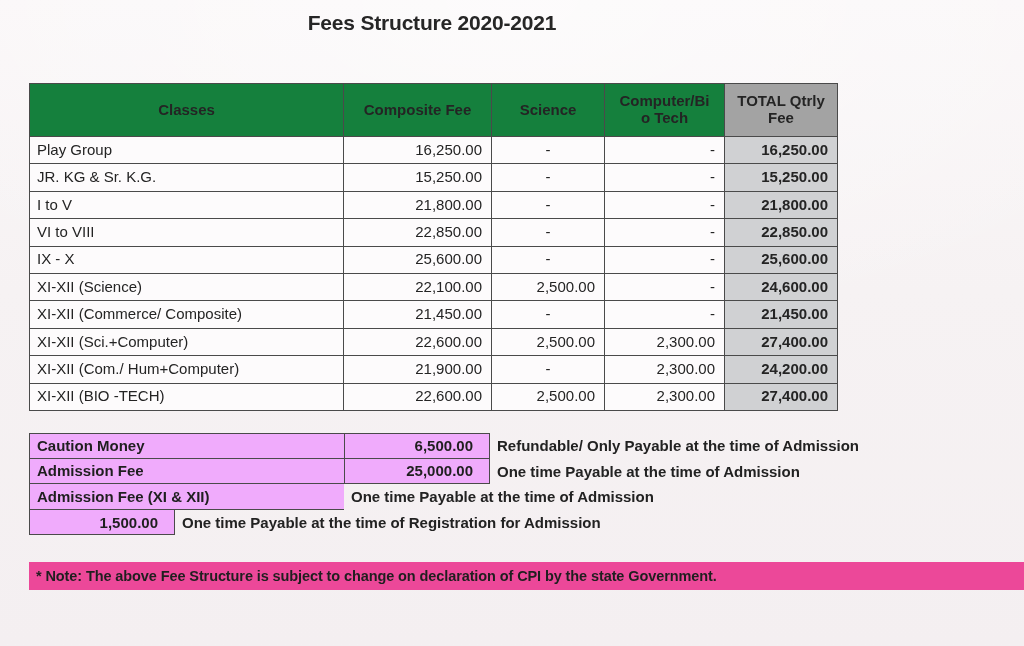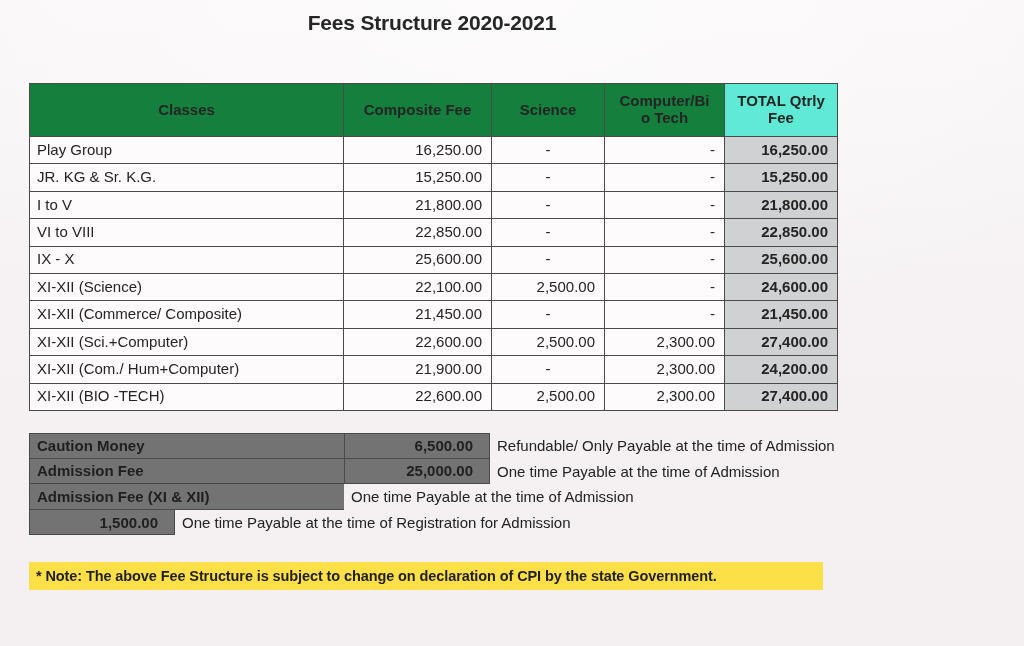--- a/index.html
+++ b/index.html
@@ -59,21 +59,21 @@
   .fee-table thead th {
     background: #15803d;
     font-weight: bold;
     text-align: center;
     height: 52px;
     vertical-align: middle;
     font-size: 15px;
     padding: 0 3px;
   }
   .fee-table thead th.col-total {
-    background: #5eead4;
+    background: #a3a3a3;
     margin-left: 12px;
   }
   .col-classes  { width: 314px; }
   .col-comp     { width: 148px; }
   .col-sci      { width: 113px; }
   .col-comptech { width: 120px; }
   .col-total    { width: 113px; }
 
   .fee-table td.cls   { text-align: left;   font-size: 15px; margin-left: 39px; }
   .fee-table td.num   { text-align: right;  font-size: 15px; padding-right: 9px; }
@@ -94,21 +94,21 @@
     top: 433px;
     width: 965px;
   }
   .extra-row {
     display: flex;
     align-items: stretch;
     height: 25.6px;
   }
   .extra-label,
   .extra-amount {
-    background: #737373;
+    background: #f0abfc;
     border: 1px solid #4a4a4a;
     box-sizing: border-box;
     display: flex;
     align-items: center;
     font-weight: bold;
     color: #1f1f1f;
     font-size: 15px;
   }
   .extra-label {
     width: 315px;
@@ -118,37 +118,37 @@
   .extra-amount {
     width: 146px;
     justify-content: flex-end;
     padding-right: 16px;
   }
   .extra-desc {
     flex: 1;
     display: flex;
     align-items: center;
     padding-left: 7px;
-    font-weight: normal;
+    font-weight: bold;
     font-size: 15px;
     color: #222;
   }
   .extra-row + .extra-row .extra-label,
   .extra-row + .extra-row .extra-amount {
     border-top: none;
   }
 
   
   .note-bar {
     position: absolute;
     left: 29px;
     top: 562px;
-    width: 794px;
+    width: 996px;
     height: 28px;
-    background: #fde047;
+    background: #ec4899;
     display: flex;
     align-items: center;
     padding-left: 7px;
     box-sizing: border-box;
     font-weight: bold;
     font-size: 14.5px;
     color: #1f1f1f;
     letter-spacing: -0.1px;
   }
 </style>

